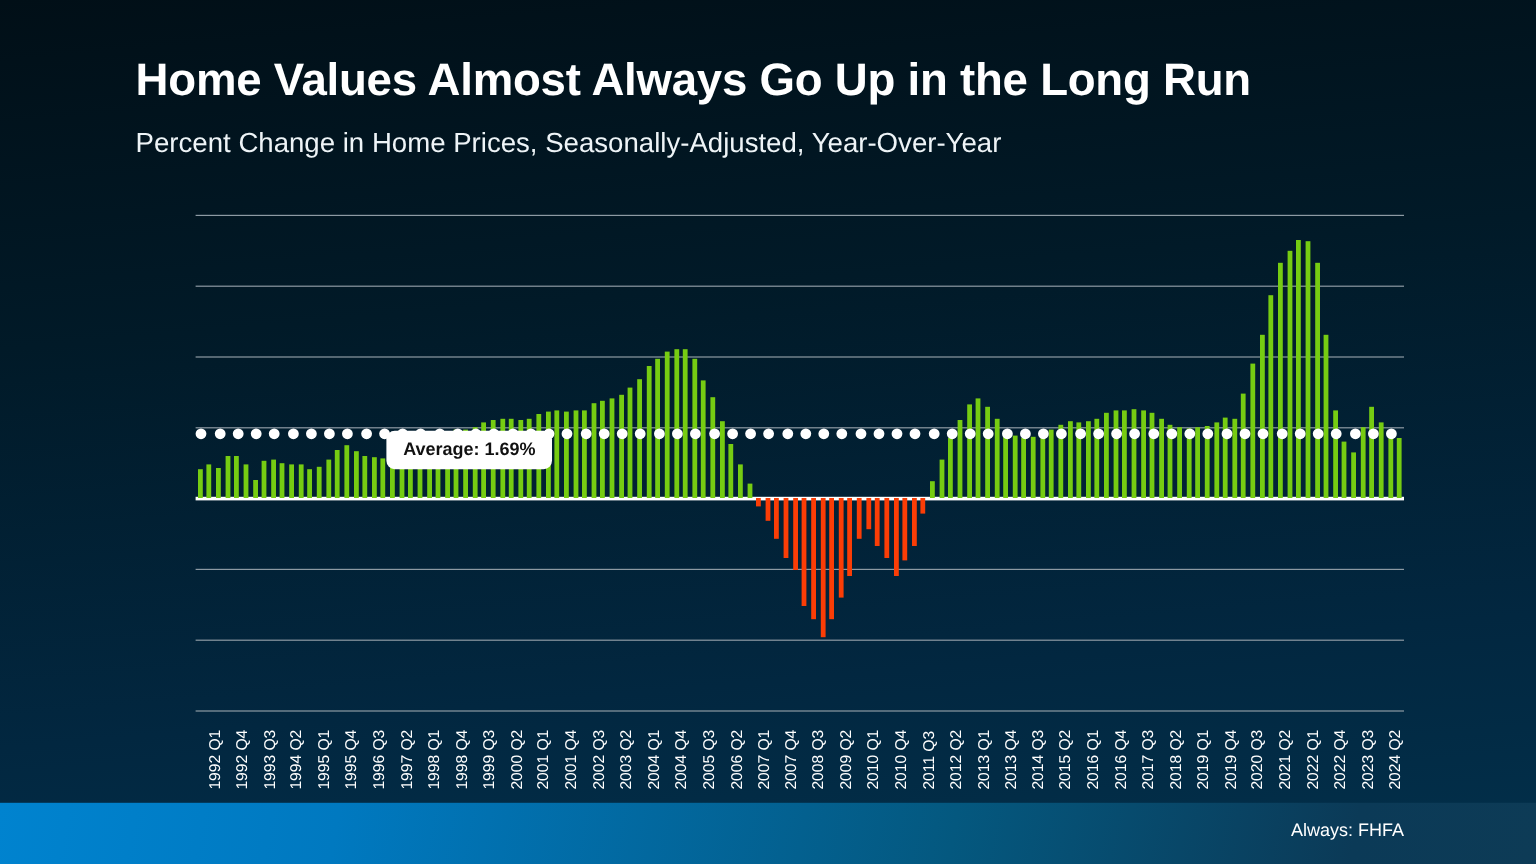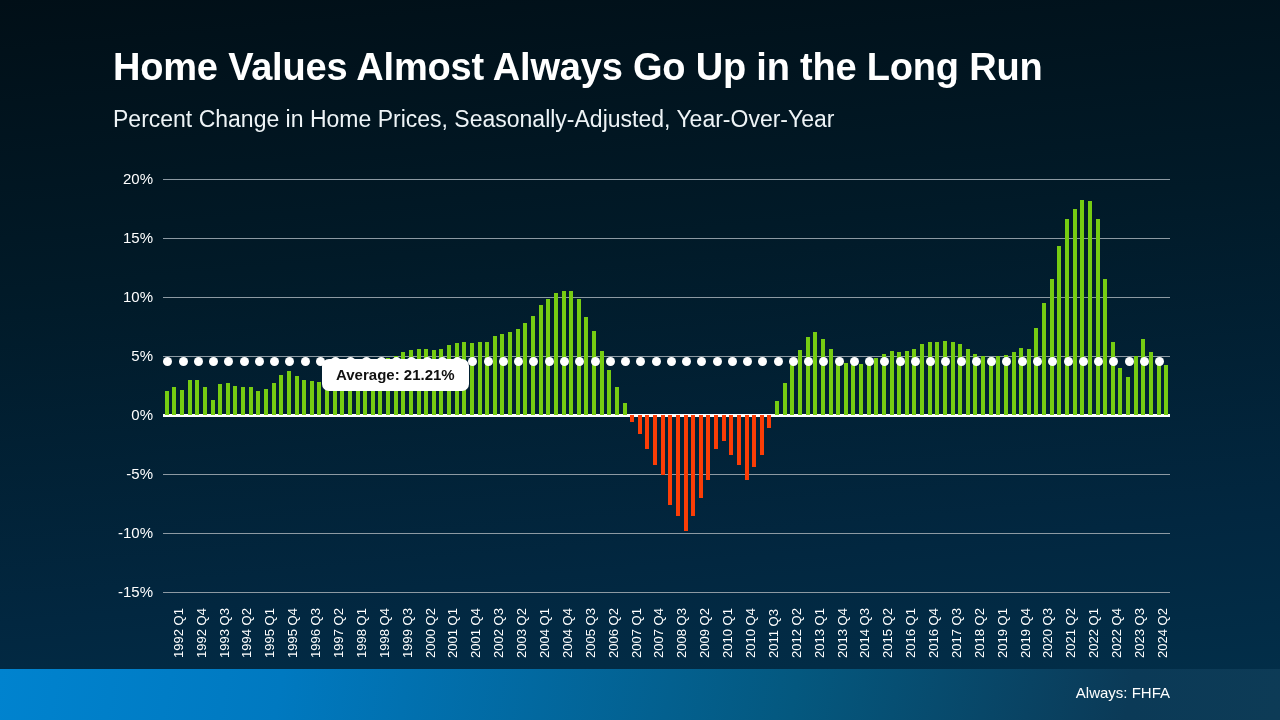--- a/index.html
+++ b/index.html
@@ -93,30 +93,20 @@
   }
 </style>
 </head>
 <body>
 
 <div id="stage">
 
   <div id="subtitle">Percent Change in Home Prices, Seasonally-Adjusted, Year-Over-Year</div>
   <div id="title">Home Values Almost Always Go Up in the Long Run</div>
 
-  <div id="ylabels">
-      <div class="ylabel" style="top: 0px;">20%</div>
-      <div class="ylabel" style="top: 59px;">15%</div>
-      <div class="ylabel" style="top: 118px;">10%</div>
-      <div class="ylabel" style="top: 177px;">5%</div>
-      <div class="ylabel" style="top: 236px;">0%</div>
-      <div class="ylabel" style="top: 295px;">-5%</div>
-      <div class="ylabel" style="top: 354px;">-10%</div>
-      <div class="ylabel" style="top: 413px;">-15%</div>
-    </div>
 
   <div id="plot">
     <div id="gridlines">
         <div class="gridline" style="top: 0px;"></div>
         <div class="gridline" style="top: 59px;"></div>
         <div class="gridline" style="top: 118px;"></div>
         <div class="gridline" style="top: 177px;"></div>
         <div class="gridline zero" style="top: 235px;"></div>
         <div class="gridline" style="top: 295px;"></div>
         <div class="gridline" style="top: 354px;"></div>
@@ -319,21 +309,21 @@
         <div class="avgdot" style="left: 901px;"></div>
         <div class="avgdot" style="left: 916px;"></div>
         <div class="avgdot" style="left: 931px;"></div>
         <div class="avgdot" style="left: 946px;"></div>
         <div class="avgdot" style="left: 962px;"></div>
         <div class="avgdot" style="left: 977px;"></div>
         <div class="avgdot" style="left: 992px;"></div>
       </div>
   </div>
 
-  <div id="avgbox">Average: 21.21%</div>
+  <div id="avgbox">Average: 1.69%</div>
 
   <div id="xlabels">
       <div class="xlabel" style="left: 8px;">1992 Q1</div>
       <div class="xlabel" style="left: 31px;">1992 Q4</div>
       <div class="xlabel" style="left: 54px;">1993 Q3</div>
       <div class="xlabel" style="left: 76px;">1994 Q2</div>
       <div class="xlabel" style="left: 99px;">1995 Q1</div>
       <div class="xlabel" style="left: 122px;">1995 Q4</div>
       <div class="xlabel" style="left: 145px;">1996 Q3</div>
       <div class="xlabel" style="left: 168px;">1997 Q2</div>

